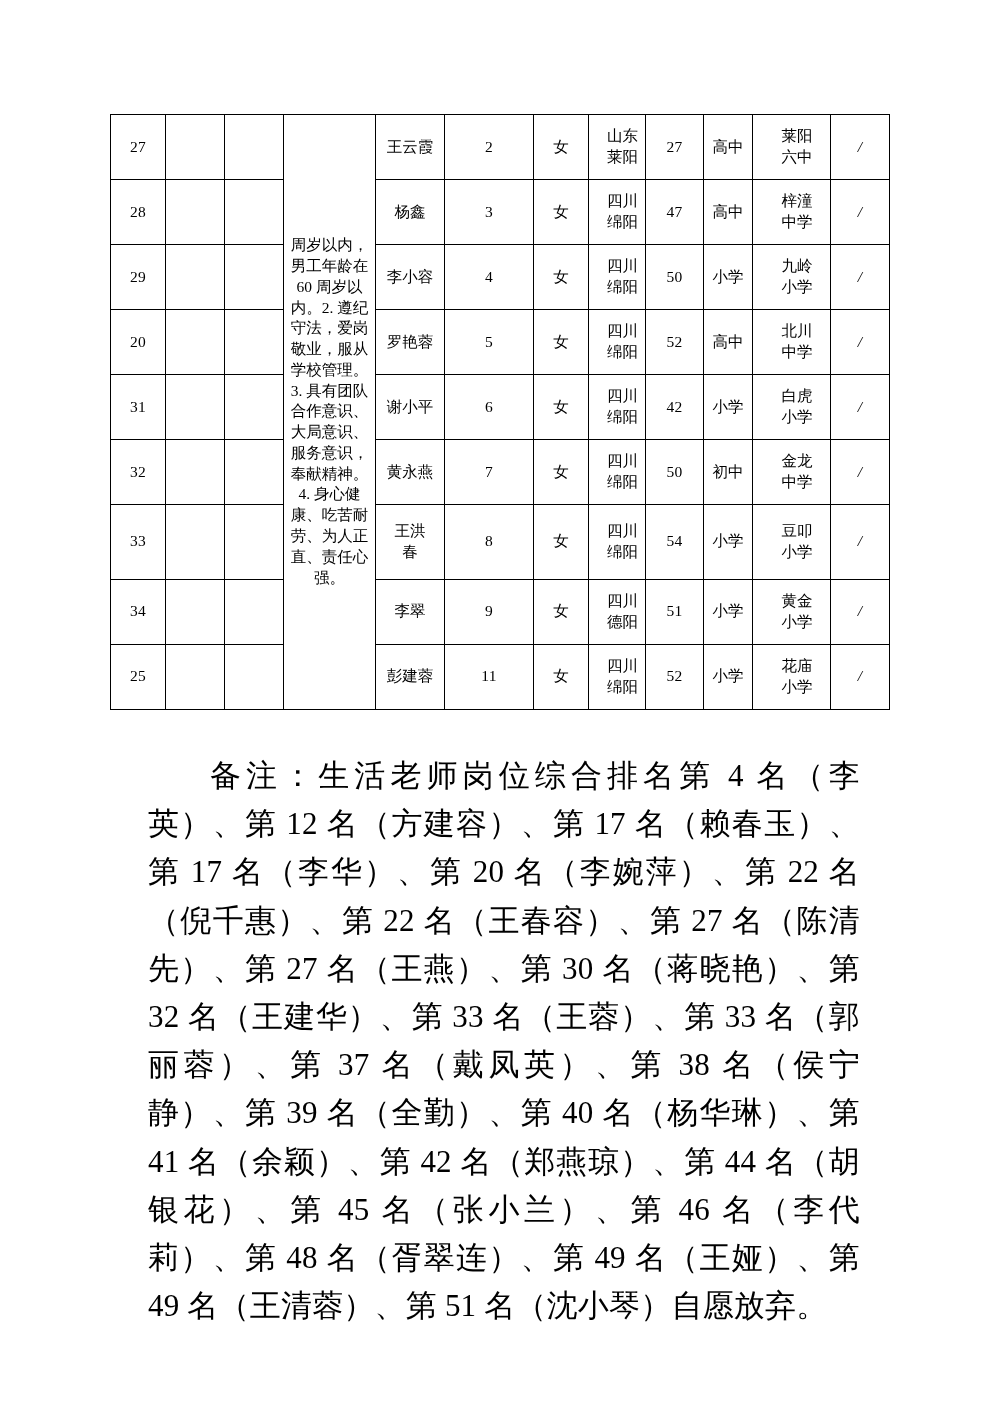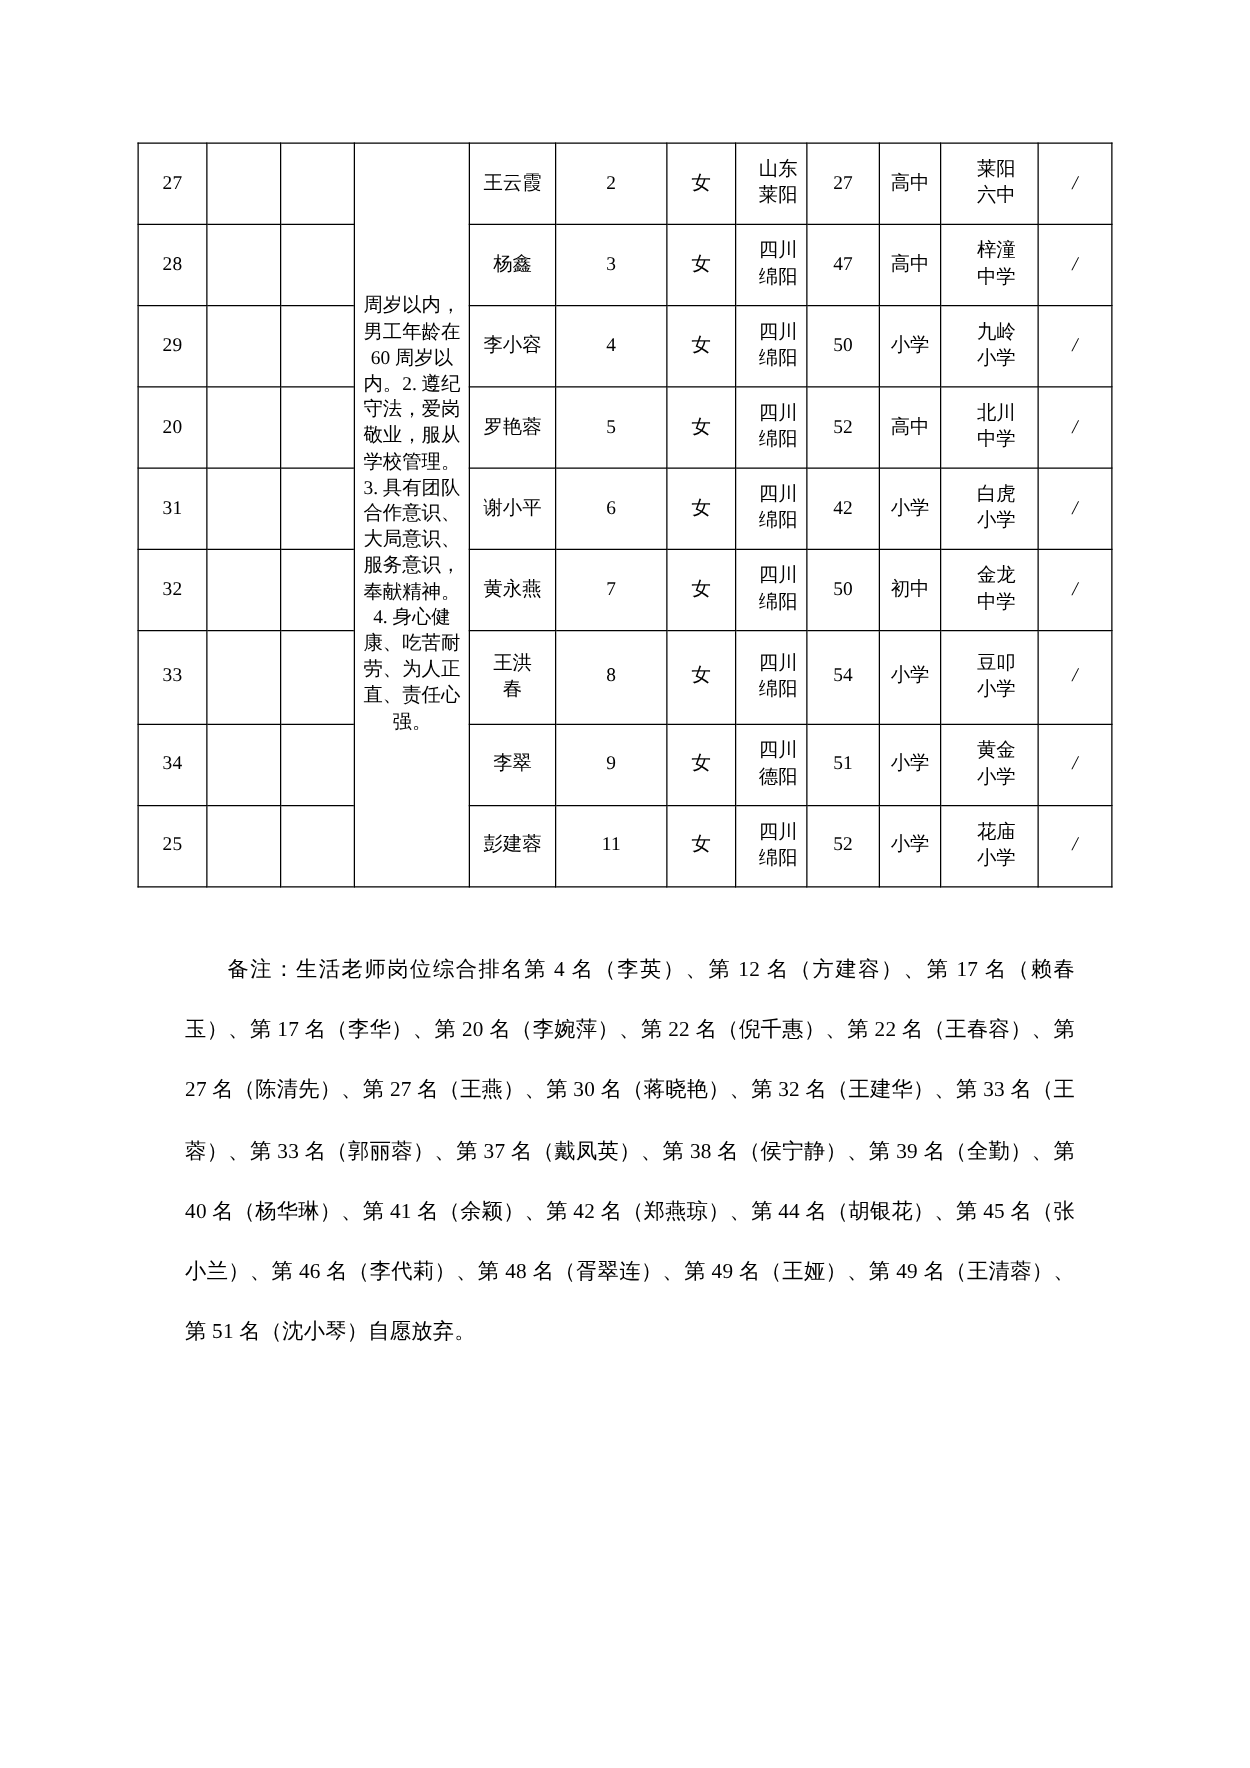--- a/index.html
+++ b/index.html
@@ -84,21 +84,21 @@
 
   
   .note-block {
     position: absolute;
     left: 148px;
     top: 752px;
     width: 712px;
   }
   p.para {
     margin: 0;
-    font-size: 17px;
+    font-size: 31px;
     line-height: 48.2px;
     text-align: justify;
     text-align-last: left;
     text-justify: inter-ideograph;
     font-family: "Liberation Serif", "DejaVu Serif", serif;
     letter-spacing: 0.2px;
   }
   p.para.indent {
     text-indent: 2em;
   }

